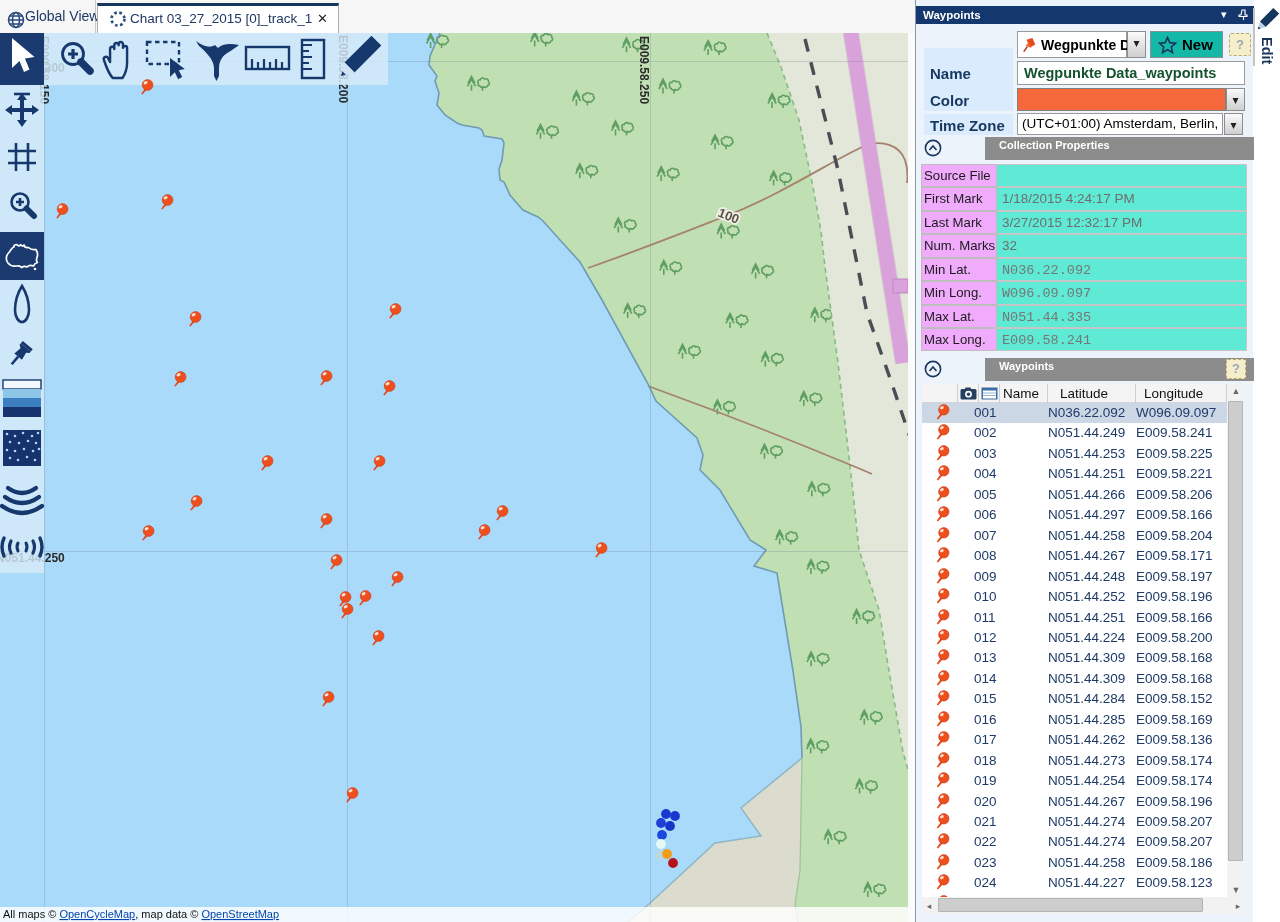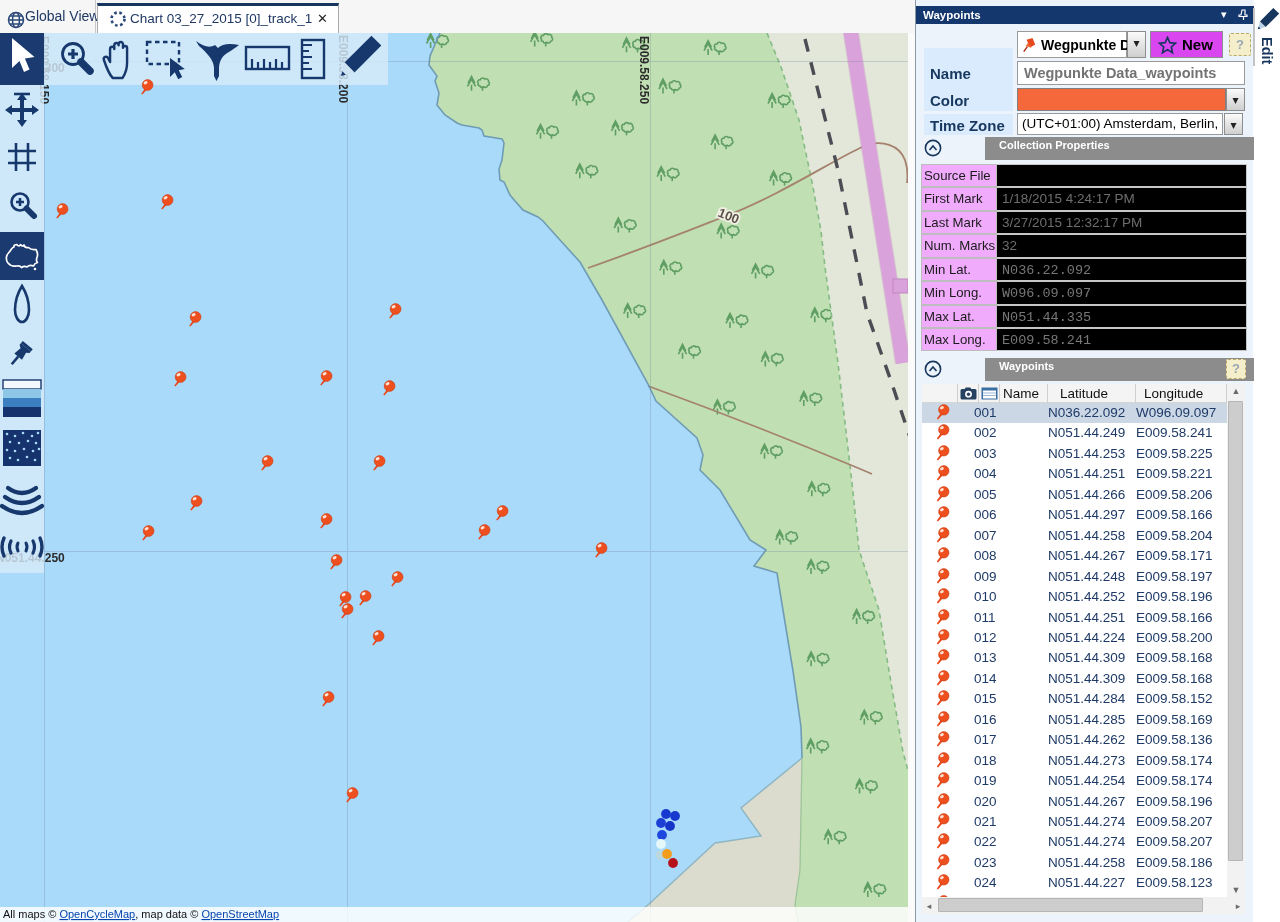--- a/index.html
+++ b/index.html
@@ -24,21 +24,21 @@
 .grad { background:linear-gradient(#fdfdfd,#e9e9e9 45%,#d2d2d2); border:1px solid #8e8e8e; }
 .arrbtn { position:absolute; width:19px; background:linear-gradient(#fbfbfb,#e6e6e6 45%,#cfcfcf); border:1px solid #8e8e8e; color:#333; text-align:center; }
 .arrbtn:after { content:"▾"; font-size:12px; color:#222; position:relative; top:1px; }
 .shead { position:absolute; left:29px; width:309px; height:23px; background:#8c8c8c; color:#fff; font-weight:bold; font-size:11px;margin-left:40px; }
 .shead span { position:absolute; left:14px; top:2px; }
 .chev { position:absolute; left:7px; width:20px; height:23px; background:#edf3fa; }
 .chev svg { position:absolute; left:1px; top:2px; }
 .qbtn { position:absolute; width:22px; height:23px; background:#f4eecb; border:1px dashed #b9a966; border-radius:2px; color:#9aa7b5; font-weight:bold; font-size:13px; text-align:center; line-height:21px; }
 .prow { position:absolute; left:5px; width:332px; }
 .pk { position:absolute; left:0px; top:0; width:76px; height:100%; background:#f0abfc; border:1px solid #bdbdbd; color:#1a1a1a; font-size:13.2px; padding:3px 0 0 2px; white-space:nowrap; overflow:hidden; }
-.pv { position:absolute; left:76px; top:0; width:250px; height:100%; background:#000000; border:1px solid #c6c6c6; border-left:none; color:#6e6e6e; font-size:13.5px; padding:3px 0 0 5px; white-space:nowrap; overflow:hidden; }
+.pv { position:absolute; left:76px; top:0; width:250px; height:100%; background:#5eead4; border:1px solid #c6c6c6; border-left:none; color:#6e6e6e; font-size:13.5px; padding:3px 0 0 5px; white-space:nowrap; overflow:hidden; }
 .mono { font-family:"Liberation Mono",monospace; font-size:13.5px; padding-top:4px; color:#777; }
 
 
 #wplist { position:absolute; left:6px; top:403px; width:305px; height:494px; background:#fff; overflow:hidden; }
 #wplist > div { position:absolute; left:0; width:305px; height:20.45px; color:#1e3a66; font-size:13.5px; }
 #wplist > div.sel { background:#ccd7e6; }
 #wplist .rp { position:absolute; left:13px; top:1px; width:16px; height:16px; }
 #wplist .wn { position:absolute; left:52px; width:58px; text-align:left; top:2px; }
 #wplist .wa { position:absolute; left:126px; width:80px; top:2px; }
 #wplist .wo { position:absolute; left:214px; width:86px; top:2px; }
@@ -353,33 +353,33 @@
           <use href="#tackpin2"></use>
           <g>
             <path d="M2.6,13.8 L6,9" stroke="#b03010" stroke-width="1.4"></path>
             <path d="M5.2,2.6 L10.8,1 L13.4,7 L8.6,9.8 Z" fill="#e8481e"></path>
             <path d="M4.4,8.4 L7.2,4.8 L9.8,10.2 Z" fill="#ef6430"></path>
           </g>
         </svg>
     <span style="position:absolute;left:23px;top:5px;font-weight:bold;font-size:14px;color:#000;white-space:nowrap">Wegpunkte D</span>
   </div>
   <div class="arrbtn" style="left:211px;top:31px;height:27px"></div>
-  <div class="fld grad" style="left:234px;top:31px;width:73px;height:27px;background:#d946ef">
+  <div class="fld grad" style="left:234px;top:31px;width:73px;height:27px;background:#14b8a6">
     <svg class="abs" style="left:7px;top:4px" width="19" height="19" viewBox="0 0 20 20" fill="none" stroke="#17365e" stroke-width="1.7">
           <path d="M10,1.5 L12.4,7 L18.5,7.6 L14,11.6 L15.3,17.6 L10,14.4 L4.7,17.6 L6,11.6 L1.5,7.6 L7.6,7 Z"></path>
         </svg>
     <span style="position:absolute;left:31px;top:4px;font-weight:bold;font-size:15px;color:#000">New</span>
   </div>
   <div class="qbtn" style="left:313px;top:33px">?</div>
 
   <div class="lbl" style="top:61px;height:24px">
         <span>Name</span>
       </div>
   <div class="fld" style="left:101px;top:61px;width:228px;height:24px">
-    <span style="position:absolute;left:6px;top:3px;font-weight:bold;font-size:14.5px;color:#737373;white-space:nowrap">Wegpunkte Data_waypoints</span>
+    <span style="position:absolute;left:6px;top:3px;font-weight:bold;font-size:14.5px;color:#14532d;white-space:nowrap">Wegpunkte Data_waypoints</span>
   </div>
 
   <div class="lbl" style="top:88px;height:23px">
         <span>Color</span>
       </div>
   <div class="fld" style="left:101px;top:88px;width:209px;height:23px;background:#f4683c;border-color:#808080"></div>
   <div class="arrbtn" style="left:310px;top:88px;height:23px"></div>
 
   <div class="lbl" style="top:114px;height:21px">
         <span>Time Zone</span>

